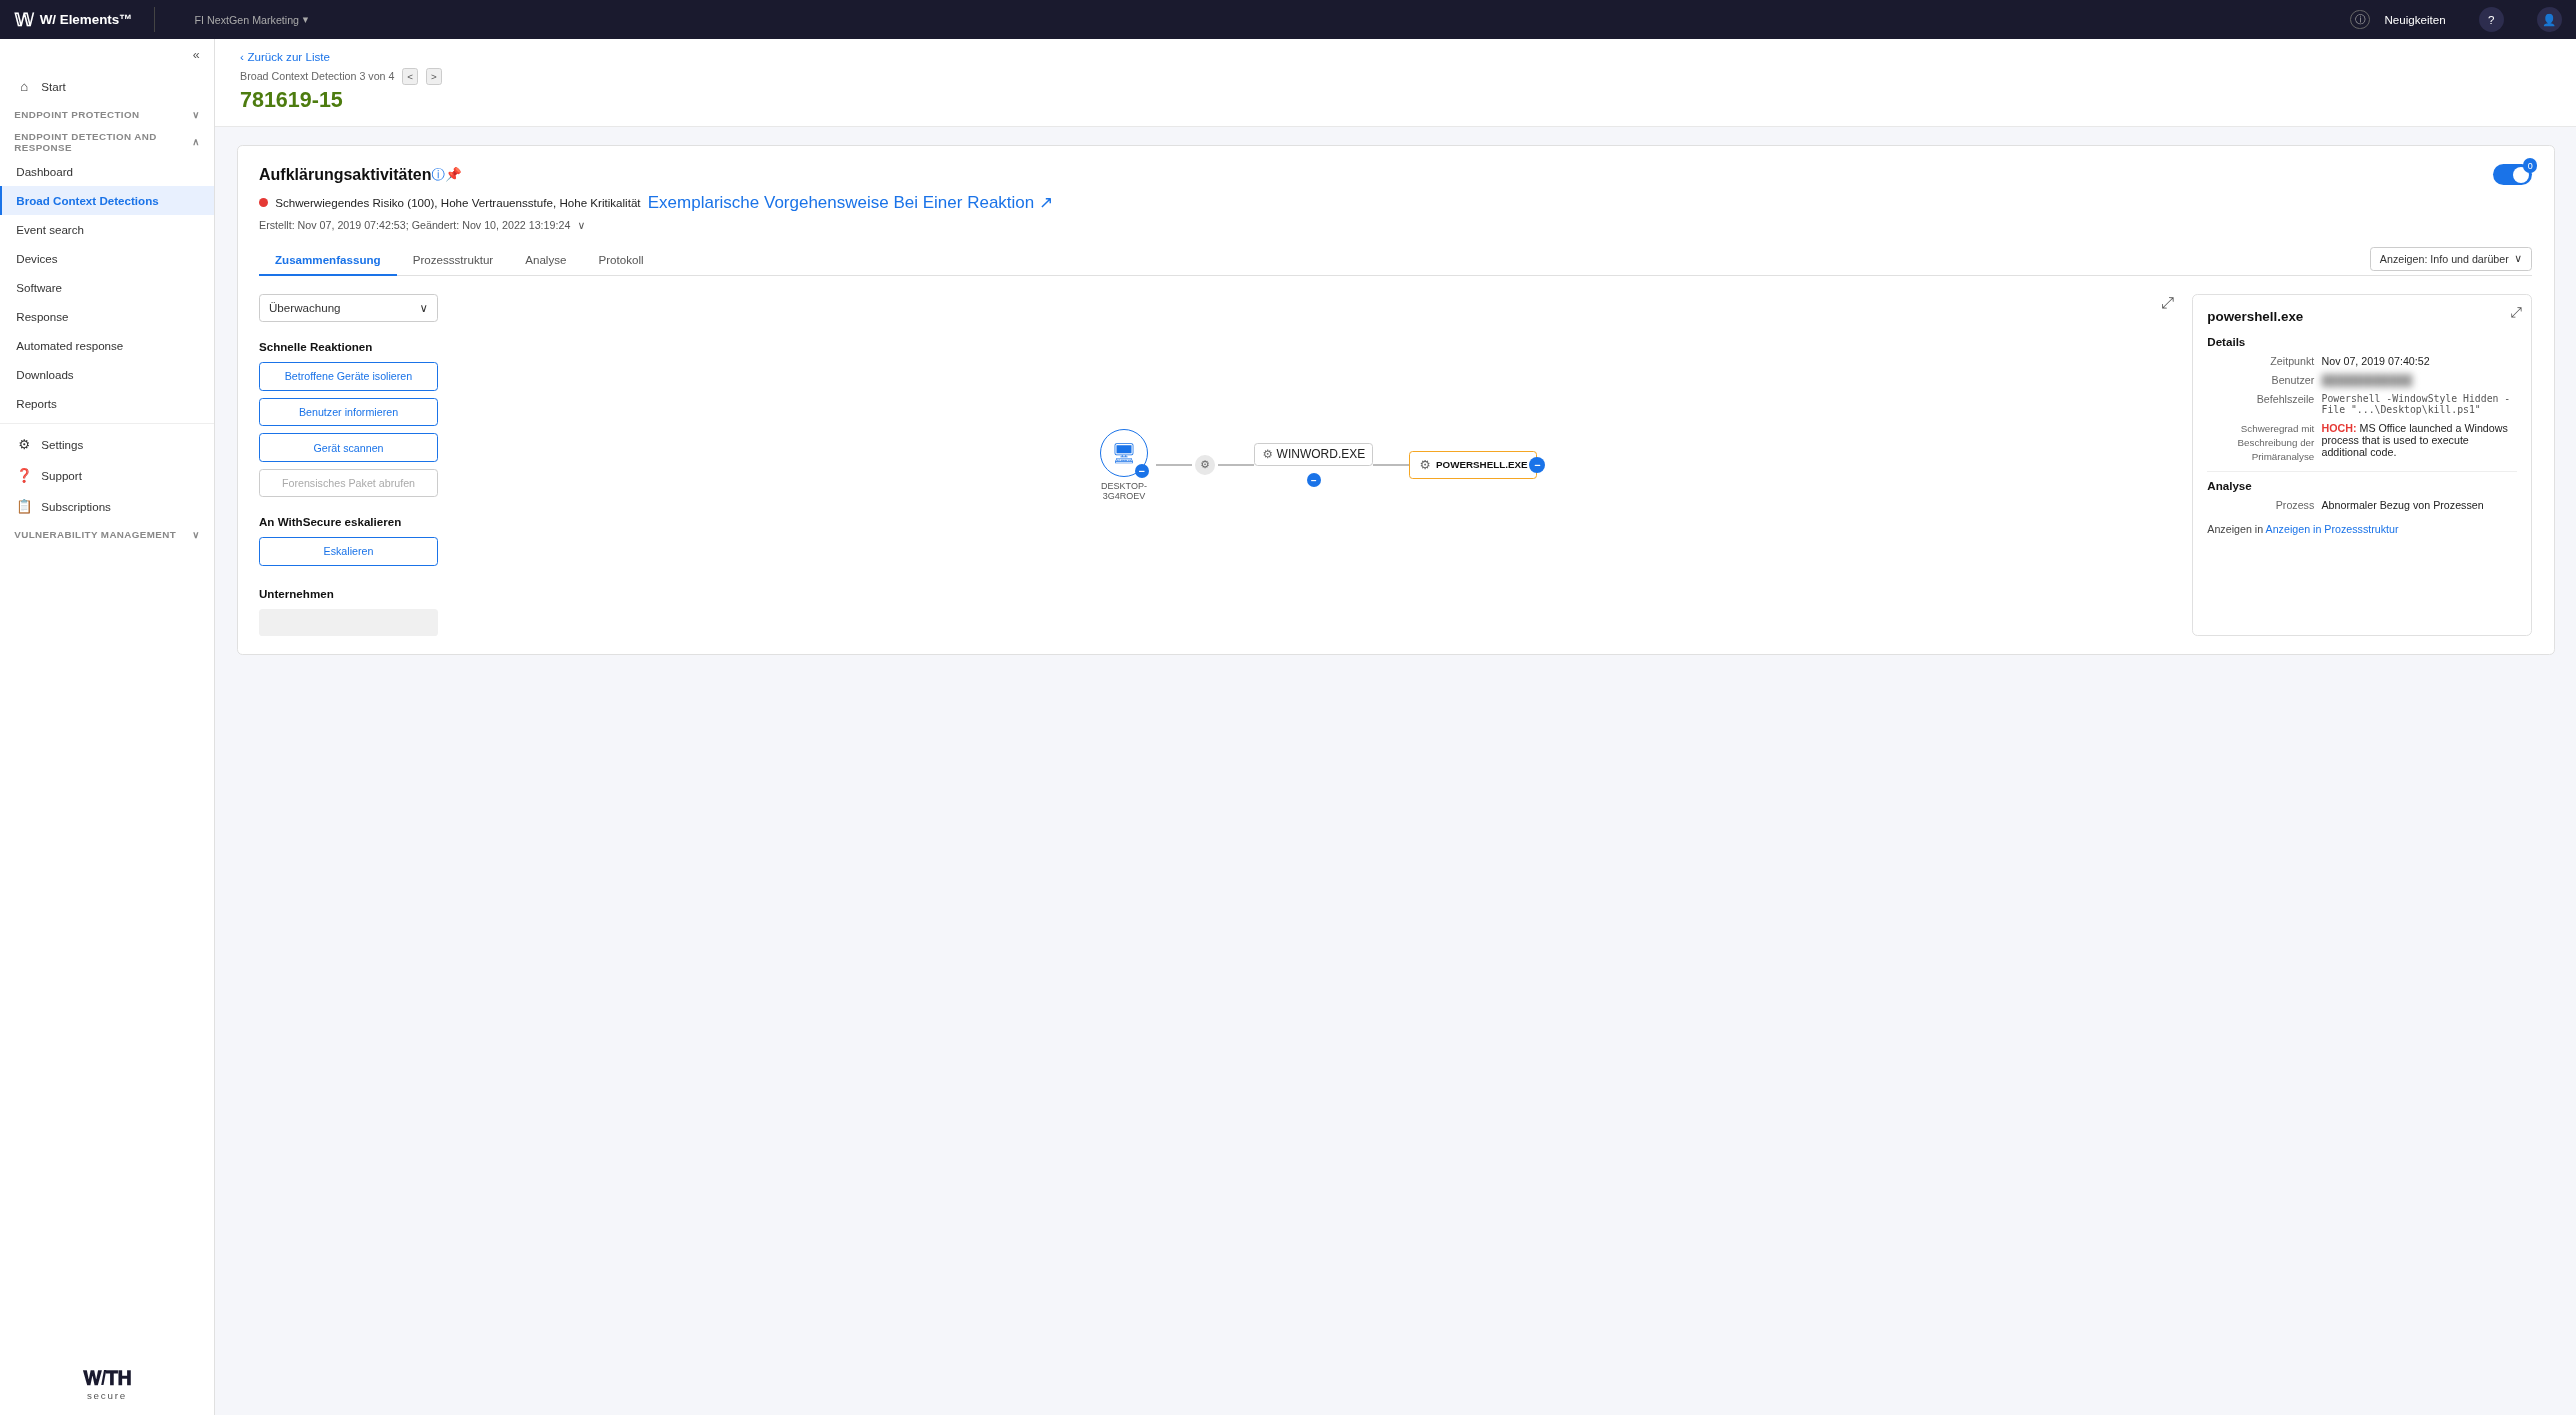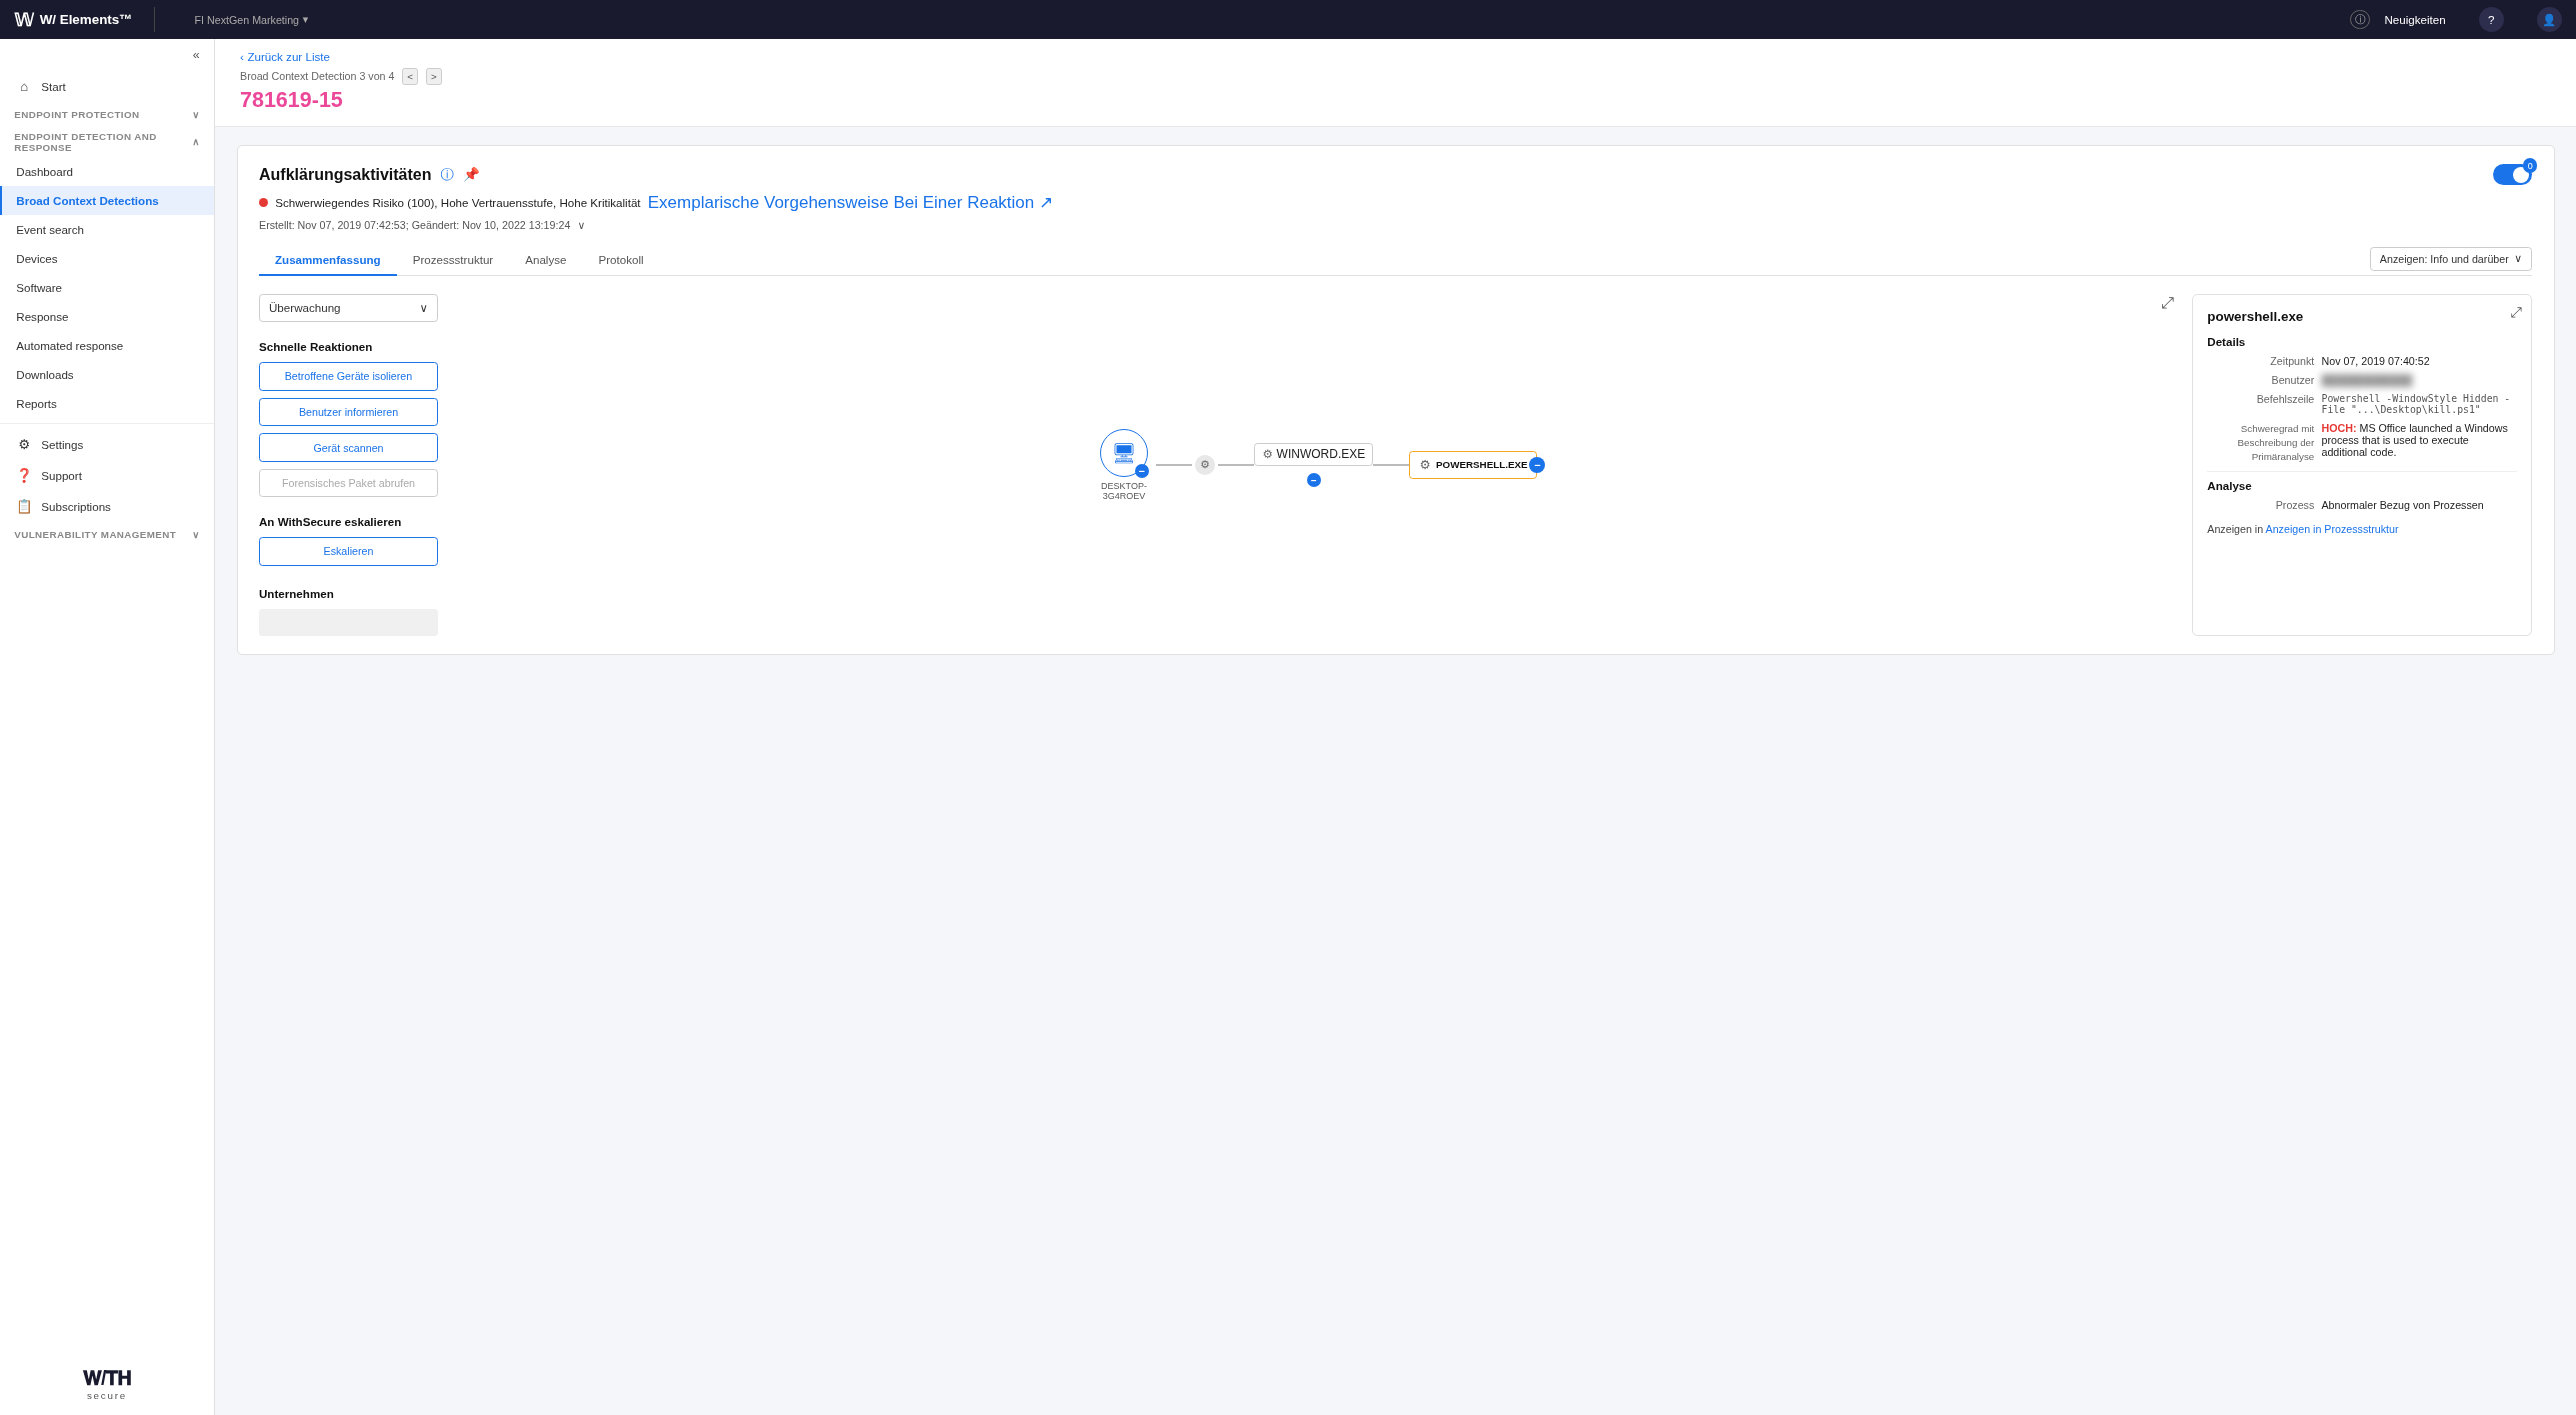--- a/index.html
+++ b/index.html
@@ -75,31 +75,31 @@
 
     
     .breadcrumb-area {
       background: #fff;
       padding: 10.7px 25px 12.5px;
       border-bottom: 0.9px solid #e8e8e8;
     }
     .back-link { color: #1a73e8; font-size: 11.6px; cursor: pointer; display: flex; align-items: center; gap: 3.6px; margin-bottom: 5.4px; }
     .breadcrumb-nav { display: flex; align-items: center; gap: 7.2px; font-size: 10.7px; color: #666; margin-bottom: 3.6px; }
     .breadcrumb-nav .nav-arrow { cursor: pointer; color: #555; padding: 1.8px 4.5px; border: 0.9px solid #ccc; border-radius: 2.7px; font-size: 9.8px; }
-    .page-title { font-size: 21.5px; font-weight: bold; color: #ec4899; }
+    .page-title { font-size: 21.5px; font-weight: bold; color: #4d7c0f; }
 
     
     .detection-card {
       background: #fff;
       margin: 18px 21.5px;
       border-radius: 5.4px;
       border: 0.9px solid #e0e0e0;
       padding: 18px 21.5px;
     }
-    .card-header { display: flex; align-items: center; gap: 9px; margin-bottom: 7.2px; }
+    .card-header { display: flex; align-items: center; margin-bottom: 7.2px; }
     .card-title { font-size: 16px; font-weight: 600; color: #111; }
     .card-info-icon { color: #1a73e8; cursor: pointer; font-size: 13.4px; }
     .card-pin-icon { color: #888; cursor: pointer; font-size: 13.4px; }
     .toggle-btn {
       margin-left: auto;
       width: 39px;
       height: 21.5px;
       background: #1a73e8;
       border-radius: 10.7px;
       position: relative;

